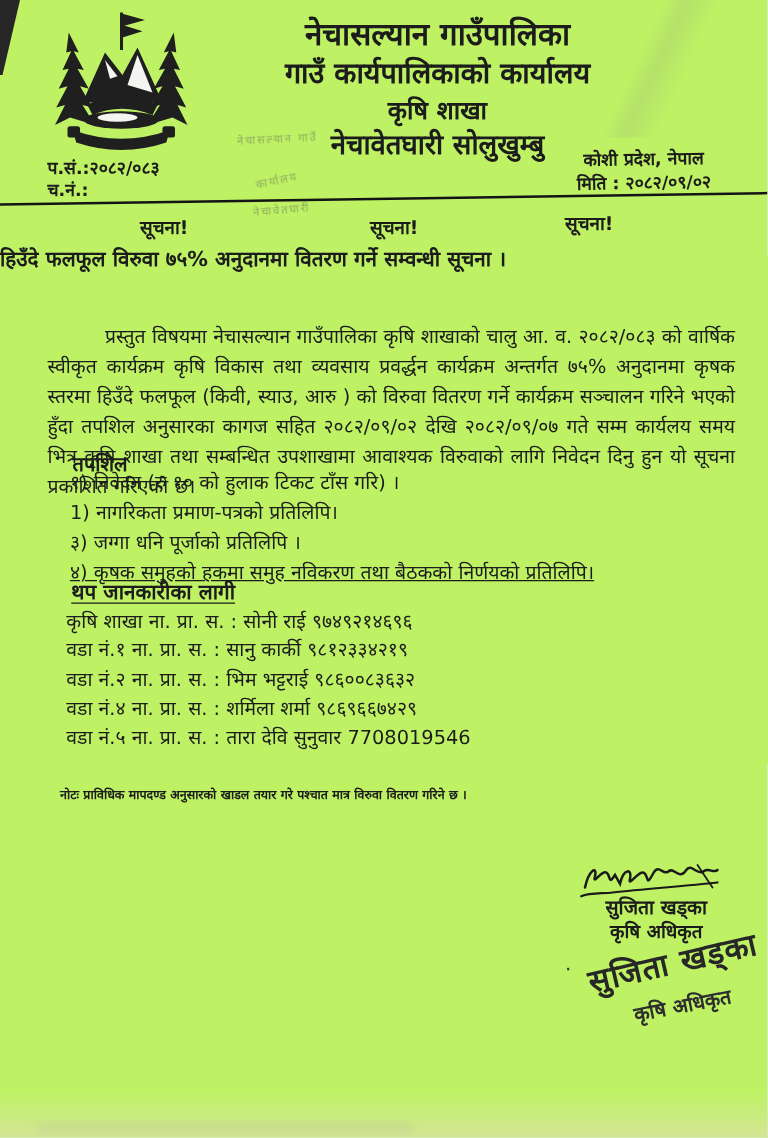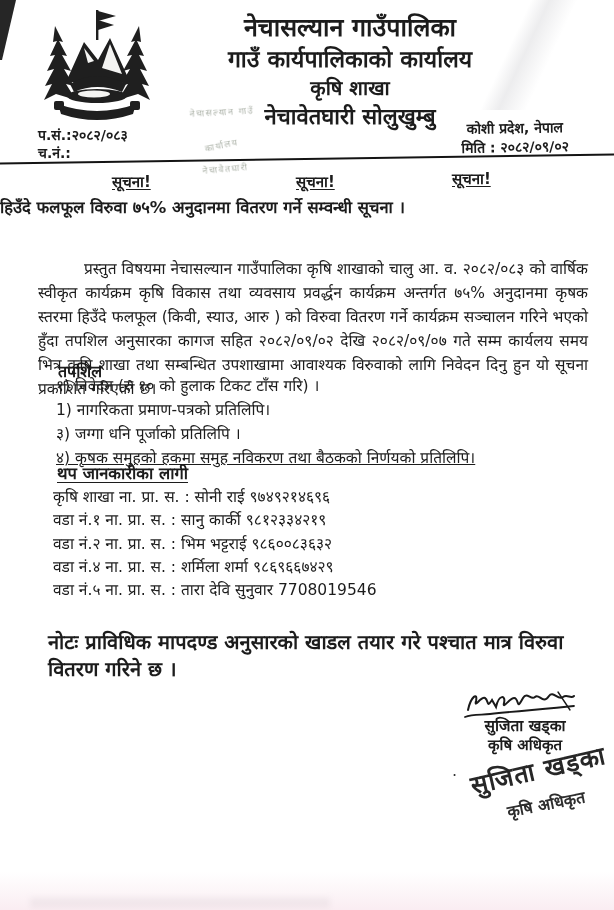--- a/index.html
+++ b/index.html
@@ -1,19 +1,19 @@
 <!DOCTYPE html>
 <html><head>
 <meta charset="utf-8">
 <style>
   html,body{margin:0;padding:0;background:#e8e8e8;}
   .page{
     position:relative;
     width:614px;height:910px;
-    background:#ffffff;
+    background:#bef264;
     overflow:hidden;
     font-family:"DejaVu Sans", sans-serif;
     color:#1c1c1c;
     margin:0 auto;
   }
   
   .corner-tl{
     position:absolute;left:0;top:0;width:30px;height:62px;
     background:#262626;
     clip-path:polygon(0 0,16px 0,2px 60px,0 60px);
@@ -49,21 +49,21 @@
     filter:blur(0.4px);
   }
   .faint-seal .fs1{transform:rotate(6deg);}
   .faint-seal .fs2{margin-top:14px;margin-left:10px;transform:rotate(-3deg);}
   .faint-seal .fs3{margin-top:16px;margin-left:4px;transform:rotate(4deg);}
   .rule{
     position:absolute;left:-4px;top:158px;width:624px;height:2px;
     background:#141414;transform:rotate(-0.85deg);
   }
   
-  .banner-item{position:absolute;font-size:15px;font-weight:700;text-decoration:underline;text-underline-offset:2px;}
+  .banner-item{position:absolute;font-size:15px;font-weight:700;text-underline-offset:2px;}
   .b0{left:112px;top:171px;}
   .b1{left:296px;top:171px;}
   .b2{left:452px;top:168px;}
   .doc-title{
     position:absolute;left:0;top:195px;width:614px;
     font-size:16.5px;font-weight:700;
   }
   
   .body-par{
     position:absolute;left:38px;top:241px;width:550px;
@@ -71,21 +71,21 @@
     text-align:justify;text-indent:46px;
   }
   .tapasil-h{position:absolute;left:58px;top:360px;font-size:16px;font-weight:700;}
   .tap-item{position:absolute;left:56px;font-size:15.5px;font-weight:500;}
   .t0{top:374px;} .t1{top:398px;} .t2{top:422px;} .t3{top:446px;text-decoration:underline;}
   .info-h{
     position:absolute;left:57px;top:461px;
     font-size:16.5px;font-weight:700;text-decoration:underline;text-underline-offset:3px;
   }
   .contacts{position:absolute;left:53px;top:486px;font-size:15.5px;font-weight:500;line-height:23.3px;}
-  .note-line{position:absolute;left:48px;top:628px;font-size:20px;font-weight:700;}
+  .note-line{position:absolute;left:48px;top:628px;font-size:10px;font-weight:700;}
   
   .sig-script{position:absolute;left:462px;top:686px;width:118px;height:42px;}
   .sig-name{position:absolute;left:452px;top:714px;width:146px;text-align:center;font-size:15.5px;font-weight:600;}
   .sig-desig{position:absolute;left:452px;top:734px;width:146px;text-align:center;font-size:15px;font-weight:600;}
   .stamp-name{
     position:absolute;left:458px;top:752px;width:160px;text-align:center;
     font-size:25px;font-weight:700;color:#272727;
     transform:rotate(-13deg);letter-spacing:1px;white-space:nowrap;
   }
   .stamp-desig{

